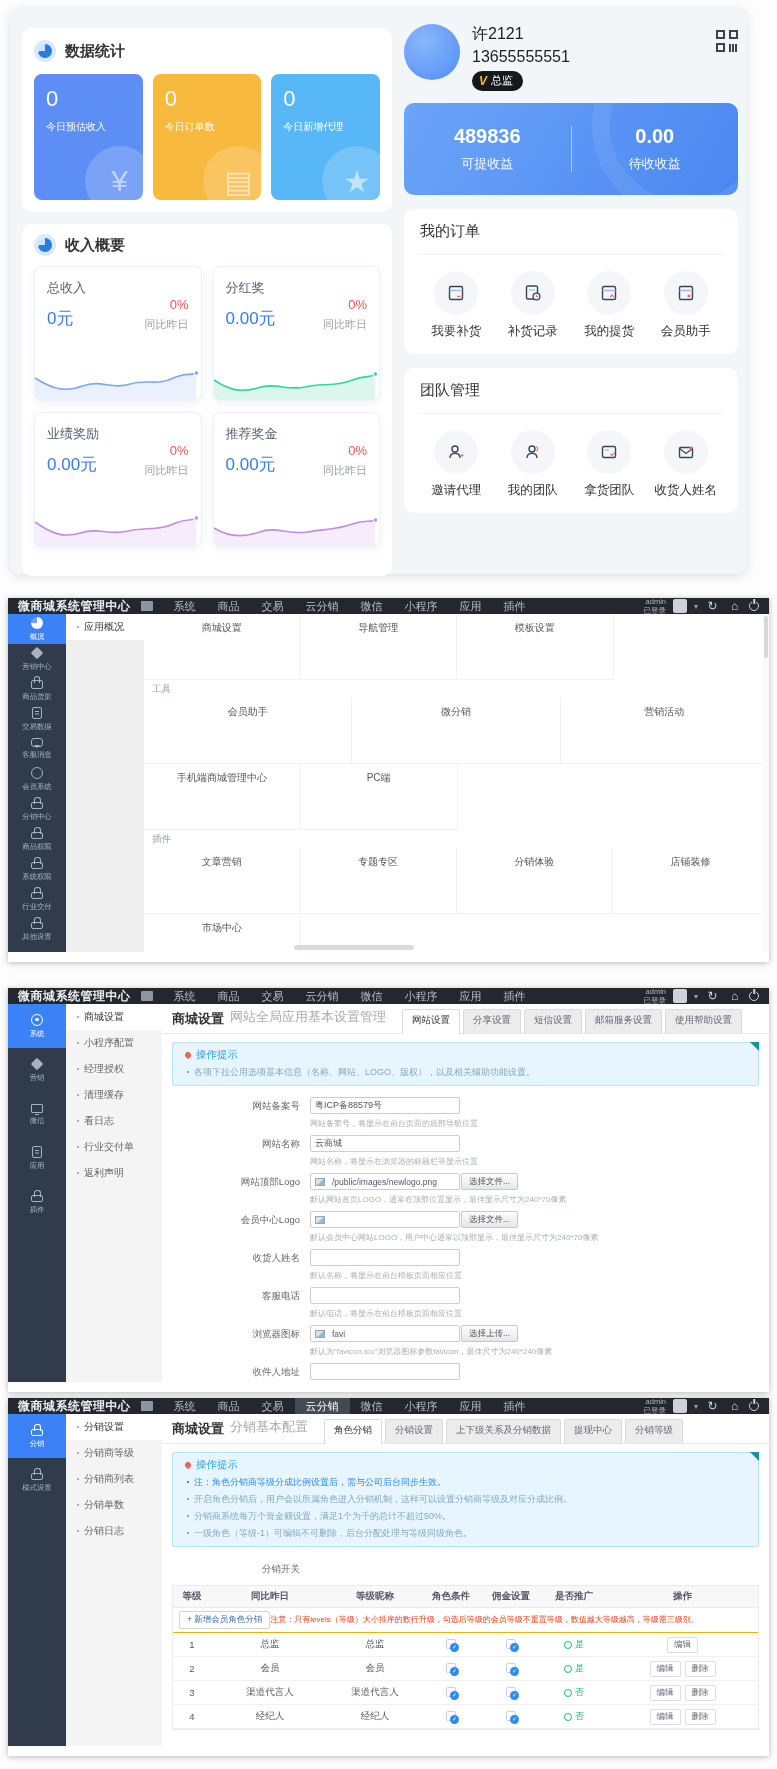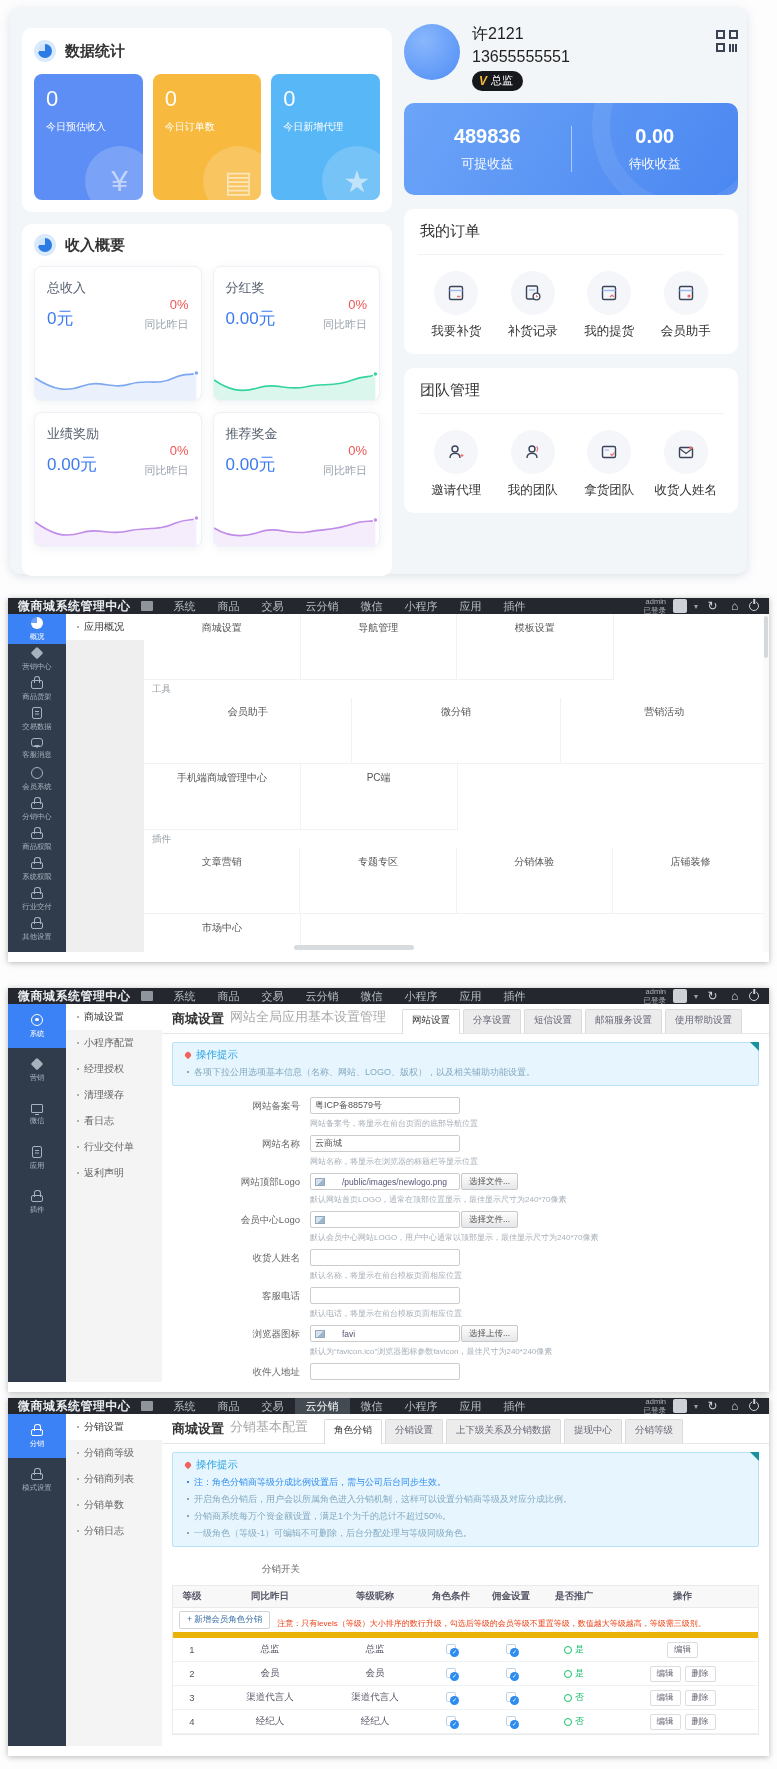--- a/index.html
+++ b/index.html
@@ -122,31 +122,31 @@
 .fold{position:absolute;top:-1px;right:-1px;width:0;height:0;border-top:9px solid #18929e;border-left:9px solid transparent}
 .tip-t{color:#2ba3e3;font-size:10.5px;display:flex;align-items:center;gap:5px}
 .pin{width:6px;height:6px;background:#f0635c;border-radius:50% 50% 50% 0;transform:rotate(-45deg);flex:0 0 auto}
 .tip-li{font-size:9px;color:#84a9c0;margin-top:4px}
 .tip-li::before{content:"";display:inline-block;width:2px;height:2px;background:currentColor;margin:0 5px 2px 2px}
 .tip-li.blue{color:#2d8cf0}
 .form{padding:6px 0 0}
 .frow{display:flex;margin-bottom:6px}
 .flabel{width:148px;text-align:right;font-size:9.5px;color:#666;padding:3px 10px 0 0;white-space:nowrap}
 .finput{height:17px;width:150px;border:1px solid #ccc;border-radius:2px;font-size:9px;color:#555;padding:0 4px;font-family:inherit;background:#fff;vertical-align:top}
-.filebox{display:inline-flex;align-items:center;height:17px;border:1px solid #ccc;border-radius:2px;width:150px;background:#fff;font-size:8.5px;color:#557;padding:0 4px;gap:17px;overflow:hidden;white-space:nowrap;vertical-align:top}
+.filebox{display:inline-flex;align-items:center;height:17px;border:1px solid #ccc;border-radius:2px;width:150px;background:#fff;font-size:8.5px;color:#557;padding:0 4px;gap:7px;overflow:hidden;white-space:nowrap;vertical-align:top}
 .imgic{width:10px;height:8px;border:1px solid #93a8bb;background:linear-gradient(135deg,#d7e4ef 55%,#9db7cc 55%);flex:0 0 auto}
 .fbtn{height:17px;border:1px solid #c5c8cc;background:linear-gradient(#fdfdfd,#e6e7e9);font-size:8.5px;color:#555;border-radius:2px;padding:0 7px;margin-left:1px;font-family:inherit;vertical-align:top}
 .fhint{font-size:8px;color:#a8b0b8;margin-top:3px;white-space:nowrap}
 .swrow{display:flex;padding-top:8px}
 .btn-on{background:#19c880;color:#fff;font-size:9px;padding:3px 10px;border:1px solid #17b875;border-radius:2px;font-family:inherit}
 .btn-off{background:#f3f4f5;color:#8893a0;font-size:9px;padding:3px 10px;border:1px solid #d4d7da;border-radius:2px;margin-left:2px;font-family:inherit}
 .dtable{margin:9px 10px 0;border:1px solid #e8eaec;font-size:9.5px}
 .thead{display:flex;background:#f8f8f9;border-bottom:1px solid #e8eaec;color:#556;height:22px;align-items:center;text-align:center;font-weight:bold}
 .c1{width:38px}.c2{width:118px}.c3{width:92px}.c4{width:60px}.c5{width:60px}.c6{width:66px}.c7{flex:1}
-.addrow{display:flex;align-items:flex-end;border-bottom:6px solid #eab308;padding:3px 6px;gap:7px}
+.addrow{display:flex;align-items:center;border-bottom:1px solid #eab308;padding:3px 6px;}
 .addbtn{border:1px solid #cfd4d9;background:#fff;font-size:8.5px;color:#3a6ea5;padding:2px 7px;border-radius:2px;white-space:nowrap;font-family:inherit}
 .warn{color:#ed4014;font-size:8px;line-height:1.25}
 .trow{display:flex;align-items:center;height:24px;border-bottom:1px solid #f0f1f3;text-align:center;color:#556}
 .ck{display:inline-block;width:10px;height:10px;border:1px solid #bfd3e8;border-radius:2px;position:relative;background:#fff}
 .ck::after{content:"✓";position:absolute;right:-4px;bottom:-4px;width:9px;height:9px;border-radius:50%;background:#2d8cf0;color:#fff;font-size:6px;line-height:9px;text-align:center}
 .pb{color:#19be6b;font-size:9px;display:inline-flex;align-items:center;gap:3px}
 .pb::before{content:"";width:6px;height:6px;border:1.5px solid #19be6b;border-radius:50%}
 .abtn{border:1px solid #dcdee2;background:#fff;color:#667;font-size:8.5px;padding:1px 6px;border-radius:2px;margin:0 2px;font-family:Liberation Serif, serif}
 svg{display:block}
 </style>

